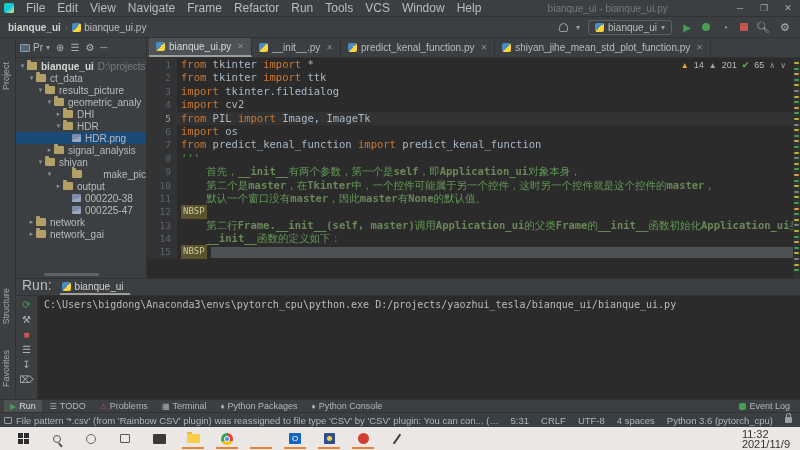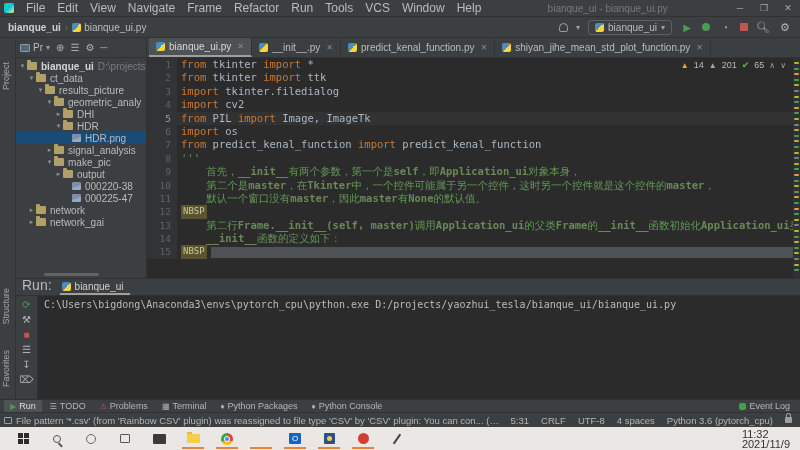--- a/index.html
+++ b/index.html
@@ -263,21 +263,26 @@
               <div class="tree-row sel" style="padding-left: 47px;">
                 <span class="tree-chev"></span>
                 <span class="ic-image"></span>
                 <span>HDR.png</span>
               </div>
               <div class="tree-row" style="padding-left: 29px;">
                 <span class="tree-chev">▸</span>
                 <span class="ic-folder"></span>
                 <span>signal_analysis</span>
               </div>
-              <div class="tree-row" style="padding-left: 29px;">
+              <div class="tree-row" style="padding-left: 20px;">
+                <span class="tree-chev">▾</span>
+                <span class="ic-folder"></span>
+                <span>shiyan</span>
+              </div>
+              <div class="tree-row" style="padding-left: 29px; justify-content: space-between;">
                 <span class="tree-chev">▾</span>
                 <span class="ic-folder"></span>
                 <span>make_pic</span>
               </div>
               <div class="tree-row" style="padding-left: 38px;">
                 <span class="tree-chev">▸</span>
                 <span class="ic-folder"></span>
                 <span>output</span>
               </div>
               <div class="tree-row" style="padding-left: 47px;">

